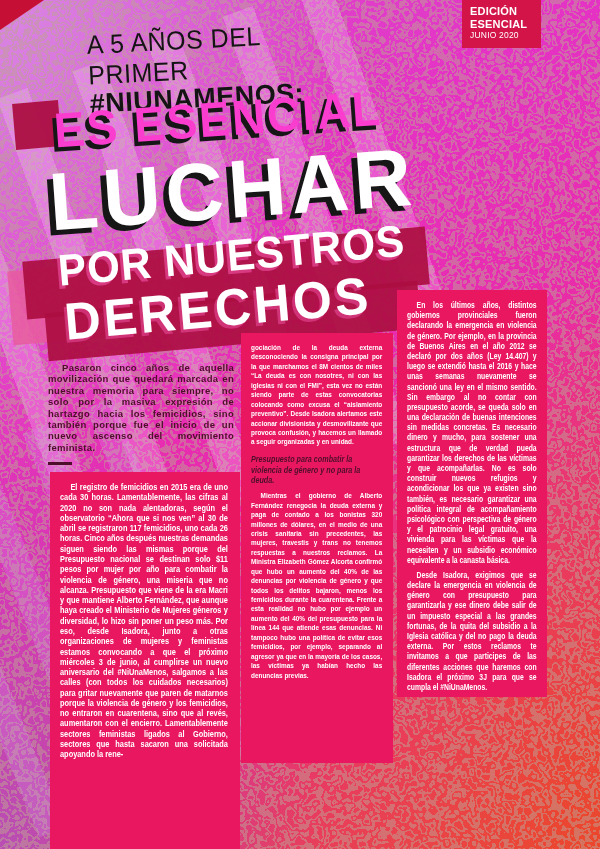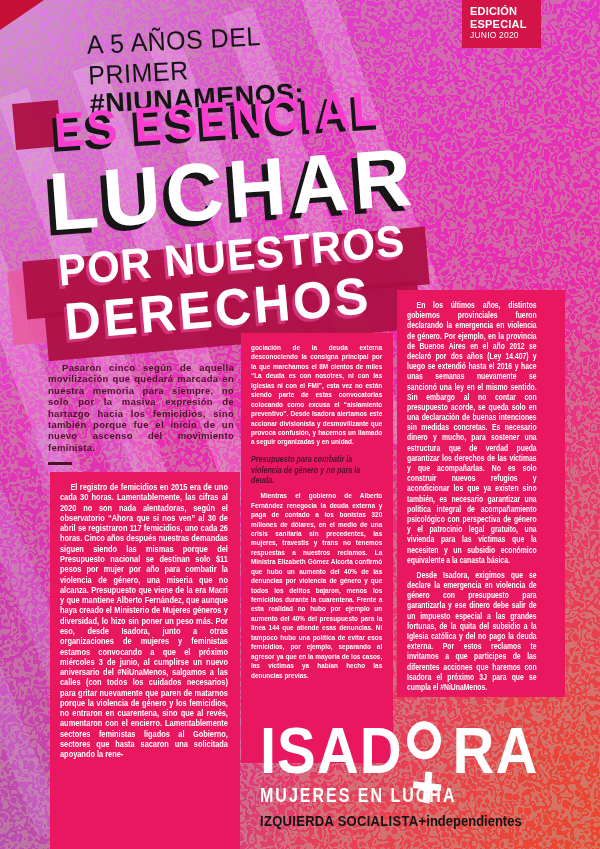--- a/index.html
+++ b/index.html
@@ -58,21 +58,21 @@
 
   .intro { position:absolute; left:48px; top:362px; width:186px; z-index:6;
     color:#4d0f2a; font-size:9.5px; font-weight:700; line-height:1.2; text-align:justify;
     letter-spacing:0.3px; text-indent:14px; }
   .intro-dash { position:absolute; left:48px; top:462px; width:24px; height:3px;
     background:#4d0f2a; z-index:6; }
 
   .pinkbox { position:absolute; background:#e91760; z-index:6; overflow:hidden; padding:10px; }
   .box-left  { left:50px;  top:472px; width:190px; height:408px; }
   .box-mid   { left:241px; top:333px; width:152px; height:430px; }
-  .box-right { left:397px; top:290px; width:168px; height:407px; }
+  .box-right { left:397px; top:290px; width:150px; height:407px; }
 
   .btxt { color:#ffffff; font-weight:700; text-align:justify; transform-origin:left top; }
   .btxt p { margin:0 0 5px 0; }
   .btxt p.ind { text-indent:12px; }
   .left-inner  { width:193px; font-size:8.5px; line-height:1.21; transform:scaleX(0.87); }
   .mid-inner   { width:164px; font-size:8px;   line-height:1.18; transform:scaleX(0.80); }
   .right-inner { width:162px; font-size:8.5px; line-height:1.20; transform:scaleX(0.80); }
   .subhead { color:#4d0f2a; font-style:italic; font-size:9px; line-height:1.2;
     text-align:left; margin:7px 0 5px 0 !important; }
 
@@ -110,40 +110,40 @@
     </filter>
     <rect width="600" height="849" filter="url(#worms)" opacity="0.5"></rect>
   </svg>
 
   <div class="streaks"></div>
   <div class="streaks2"></div>
   <div class="corner"></div>
 
   <div class="badge">
     <div class="b1">EDICIÓN</div>
-    <div class="b2">ESPECIAL</div>
+    <div class="b2">ESENCIAL</div>
     <div class="b3">JUNIO 2020</div>
   </div>
 
   <div class="kicker">
     <div class="k1">A 5 AÑOS DEL PRIMER</div>
     <div class="k2">#NIUNAMENOS:</div>
   </div>
 
   <div class="wedge"></div>
   <div class="band-light"></div>
   <div class="band-a"></div>
   <div class="band-b"></div>
 
   <div class="hl hl-1">ES ESENCIAL</div>
   <div class="hl hl-2">LUCHAR</div>
   <div class="hl hl-3">POR NUESTROS</div>
   <div class="hl hl-4">DERECHOS</div>
 
-  <div class="intro">Pasaron cinco según de aquella movilización que quedará marcada en nuestra memoria para siempre, no solo por la masiva expresión de hartazgo hacia los femicidios, sino también porque fue el inicio de un nuevo ascenso del movimiento feminista.</div>
+  <div class="intro">Pasaron cinco años de aquella movilización que quedará marcada en nuestra memoria para siempre, no solo por la masiva expresión de hartazgo hacia los femicidios, sino también porque fue el inicio de un nuevo ascenso del movimiento feminista.</div>
   <div class="intro-dash"></div>
 
   <div class="pinkbox box-left">
     <div class="btxt left-inner">
       <p class="ind">El registro de femicidios en 2015 era de uno cada 30 horas. Lamentablemente, las cifras al 2020 no son nada alentadoras, según el observatorio “Ahora que si nos ven” al 30 de abril se registraron 117 femicidios, uno cada 26 horas. Cinco años después nuestras demandas siguen siendo las mismas porque del Presupuesto nacional se destinan solo $11 pesos por mujer por año para combatir la violencia de género, una miseria que no alcanza. Presupuesto que viene de la era Macri y que mantiene Alberto Fernández, que aunque haya creado el Ministerio de Mujeres géneros y diversidad, lo hizo sin poner un peso más. Por eso, desde Isadora, junto a otras organizaciones de mujeres y feministas estamos convocando a que el próximo miércoles 3 de junio, al cumplirse un nuevo aniversario del #NiUnaMenos, salgamos a las calles (con todos los cuidados necesarios) para gritar nuevamente que paren de matarnos porque la violencia de género y los femicidios, no entraron en cuarentena, sino que al revés, aumentaron con el encierro. Lamentablemente sectores feministas ligados al Gobierno, sectores que hasta sacaron una solicitada apoyando la rene-</p>
     </div>
   </div>
 
   <div class="pinkbox box-mid">
     <div class="btxt mid-inner">
@@ -153,29 +153,14 @@
     </div>
   </div>
 
   <div class="pinkbox box-right">
     <div class="btxt right-inner">
       <p class="ind">En los últimos años, distintos gobiernos provinciales fueron declarando la emergencia en violencia de género. Por ejemplo, en la provincia de Buenos Aires en el año 2012 se declaró por dos años (Ley 14.407) y luego se extendió hasta el 2016 y hace unas semanas nuevamente se sancionó una ley en el mismo sentido. Sin embargo al no contar con presupuesto acorde, se queda solo en una declaración de buenas intenciones sin medidas concretas. Es necesario dinero y mucho, para sostener una estructura que de verdad pueda garantizar los derechos de las víctimas y que acompañarlas. No es solo construir nuevos refugios y acondicionar los que ya existen sino también, es necesario garantizar una política integral de acompañamiento psicológico con perspectiva de género y el patrocinio legal gratuito, una vivienda para las víctimas que la necesiten y un subsidio económico equivalente a la canasta básica.</p>
       <p class="ind">Desde Isadora, exigimos que se declare la emergencia en violencia de género con presupuesto para garantizarla y ese dinero debe salir de un impuesto especial a las grandes fortunas, de la quita del subsidio a la Iglesia católica y del no pago la deuda externa. Por estos reclamos te invitamos a que participes de las diferentes acciones que haremos con Isadora el próximo 3J para que se cumpla el #NiUnaMenos.</p>
     </div>
   </div>
 
-  <div class="logo">
-    <div class="logo-name">
-      <span>ISAD</span>
-      <span class="venus">
-        <span class="vc"></span>
-        <span class="vs"></span>
-        <span class="vx"></span>
-      </span>
-      <span>RA</span>
-    </div>
-    <div class="logo-tag">MUJERES EN LUCHA</div>
-    <div class="logo-org">
-      <span>IZQUIERDA SOCIALISTA</span><span class="plus">+</span><span class="indep">independientes</span>
-    </div>
-  </div>
 
 </div>
 
 </body></html>

